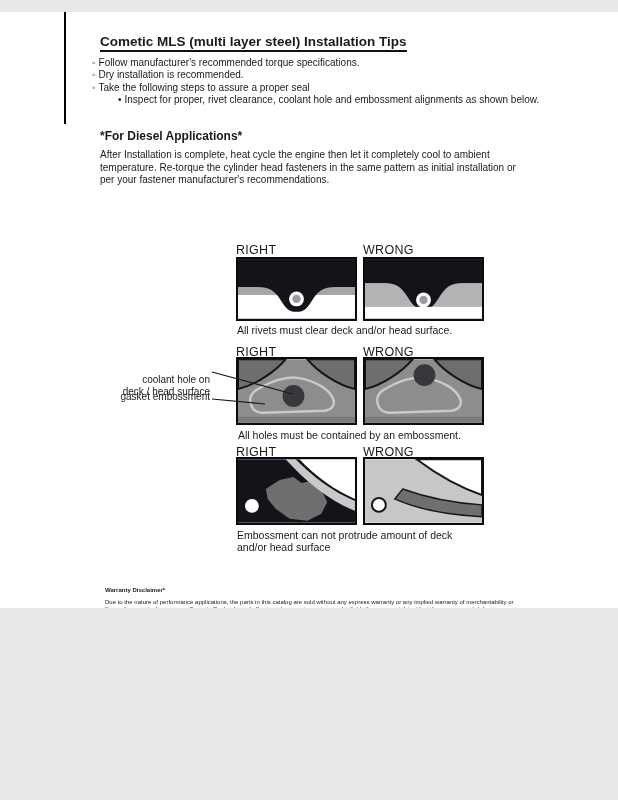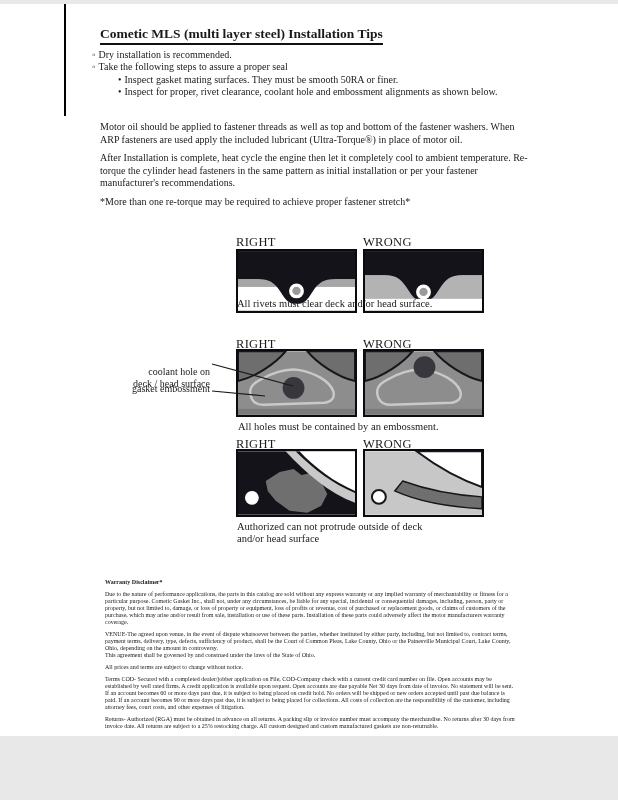--- a/index.html
+++ b/index.html
@@ -1,19 +1,19 @@
 <!DOCTYPE html>
 <html><head>
 <meta charset="utf-8">
 <style>
   html,body { margin:0; padding:0; background:#e8e8e8; }
   .page {
-    position:relative; width:618px; height:732px; margin:4px auto;
+    position:relative; width:618px; height:596px; margin:12px auto;
     background:#ffffff; color:#1a1a1a;
-    font-family:Liberation Serif, serif;
+    font-family:Liberation Sans, sans-serif;
     overflow:hidden;
   }
   .edge-mark { position:absolute; left:64px; top:0; width:2px; height:112px; background:#000; }
 
   .title {
     position:absolute; left:100px; top:22px;
     font-size:13.5px; font-weight:bold;
     border-bottom:2px solid #111; padding-bottom:1px;
     white-space:nowrap;
   }
@@ -44,30 +44,29 @@
 </head>
 <body>
 
 <div class="page">
 
   <div class="edge-mark"></div>
 
   <div class="title">Cometic MLS (multi layer steel) Installation Tips</div>
 
   <div class="bullets">
+    <div class="tip">Follow manufacturer's recommended torque specifications.</div>
     <div class="tip">Dry installation is recommended.</div>
     <div class="tip">Take the following steps to assure a proper seal</div>
-    <div class="subtip">Inspect gasket mating surfaces.  They must be smooth 50RA or finer.</div>
     <div class="subtip">Inspect for proper, rivet clearance, coolant hole and embossment alignments as shown below.</div>
   </div>
 
   <div class="diesel">
-    <p>Motor oil should be applied to fastener threads as well as top and bottom of the fastener washers. When ARP fasteners are used apply the included lubricant (Ultra-Torque®) in place of motor oil.</p>
+    <h2>*For Diesel Applications*</h2>
     <p>After Installation is complete, heat cycle the engine then let it completely cool to ambient temperature. Re-torque the cylinder head fasteners in the same pattern as initial installation or per your fastener manufacturer's recommendations.</p>
-    <p class="note">*More than one re-torque may be required to achieve proper fastener stretch*</p>
   </div>
 
   <div class="dg-label" style="left:236px; top:231px;">RIGHT</div>
   <div class="dg-label" style="left:363px; top:231px;">WRONG</div>
 
   <svg class="panel" style="left:236px; top:245px;" width="117" height="60" viewBox="0 0 118 60">
     <rect width="118" height="60" fill="#14131a"></rect>
     <rect y="28" width="118" height="9" fill="#a6a6a6"></rect>
     <rect y="36" width="118" height="24" fill="#ffffff"></rect>
     <path d="M0 0 H118 V28 H98 C86 28 81 32 75 41 C70 49 67 53 59 53 C51 53 48 49 43 41 C37 32 32 28 20 28 H0 Z" fill="#14131a"></path>
@@ -77,21 +76,21 @@
 
   <svg class="panel" style="left:363px; top:245px;" width="117" height="60" viewBox="0 0 118 60">
     <rect width="118" height="60" fill="#14131a"></rect>
     <rect y="24" width="118" height="26" fill="#b3b3b3"></rect>
     <path d="M0 0 H118 V24 H98 C86 24 81 29 75 38 C70 46 67 50 59 50 C51 50 48 46 43 38 C37 29 32 24 20 24 H0 Z" fill="#14131a"></path>
     <rect y="48" width="118" height="12" fill="#ffffff"></rect>
     <circle cx="59" cy="41" r="7.5" fill="#ffffff"></circle>
     <circle cx="59" cy="41" r="4.2" fill="#9a9a9a"></circle>
   </svg>
 
-  <div class="caption" style="left:237px; top:294px;">All rivets must clear deck and/or head surface.</div>
+  <div class="caption" style="left:237px; top:312px;">All rivets must clear deck and/or head surface.</div>
 
   <div class="dg-label" style="left:236px; top:333px;">RIGHT</div>
   <div class="dg-label" style="left:363px; top:333px;">WRONG</div>
 
   <div class="ann" style="top:362px;">coolant hole on
 deck / head surface</div>
   <div class="ann" style="top:379px;">gasket embossment</div>
 
   <svg class="leader-svg" viewBox="0 0 100 50">
     <line x1="7" y1="10" x2="88" y2="32" stroke="#1a1a1a" stroke-width="1.2"></line>
@@ -129,21 +128,21 @@
     <circle cx="14" cy="47" r="7" fill="#ffffff"></circle>
   </svg>
 
   <svg class="panel" style="left:363px; top:445px;" width="117" height="64" viewBox="0 0 118 64">
     <rect width="118" height="64" fill="#c7c7c7"></rect>
     <path d="M52 0 H118 V36 C94 28 72 15 52 0 Z" fill="#ffffff" stroke="#17161c" stroke-width="2"></path>
     <path d="M30 40 C52 50 80 56 118 58 V46 C88 44 60 38 38 30 Z" fill="#6f6f6f" stroke="#17161c" stroke-width="1.5"></path>
     <circle cx="14" cy="46" r="7" fill="#ffffff" stroke="#17161c" stroke-width="2"></circle>
   </svg>
 
-  <div class="caption" style="left:237px; top:517px; width:240px;">Authorized can not protrude outside of deck
+  <div class="caption" style="left:237px; top:517px; width:240px;">Embossment can not protrude amount of deck
 and/or head surface</div>
 
   <div class="disclaimer">
     <h3>Warranty Disclaimer*</h3>
     <p>Due to the nature of performance applications, the parts in this catalog are sold without any express warranty or any implied warranty of merchantability or fitness for a particular purpose.  Cometic Gasket Inc., shall not, under any circumstances, be liable for any special, incidental or consequential damages, including, person, party or property, but not limited to, damage, or loss of property or equipment, loss of profits or revenue, cost of purchased or replacement goods, or claims of customers of the purchase, which may arise and/or result from sale, installation or use of these parts.  Installation of these parts could adversely affect the motor manufacturers warranty coverage.</p>
     <p>VENUE-The agreed upon venue, in the event of dispute whatsoever between the parties, whether instituted by either party, including, but not limited to, contract terms, payment terms, delivery, type, defects, sufficiency of product, shall be the Court of Common Pleas, Lake County, Ohio or the Painesville Municipal Court, Lake County, Ohio, depending on the amount in controversy.
 This agreement shall be governed by and construed under the laws of the State of Ohio.</p>
     <p>All prices and terms are subject to change without notice.</p>
     <p>Terms COD- Secured with a completed dealer/jobber application on File, COD-Company check with a current credit card number on file.  Open accounts may be established by well rated firms.  A credit application is available upon request.  Open accounts are due payable Net 30 days from date of invoice.  No statement will be sent.  If an account becomes 60 or more days past due, it is subject to being placed on credit hold.  No orders will be shipped or new orders accepted until past due balance is paid.  If an account becomes 90 or more days past due, it is subject to being placed for collections.  All costs of collection are the responsibility of the customer, including attorney fees, court costs, and other expenses of litigation.</p>
     <p>Returns- Authorized (RGA) must be obtained in advance on all returns.  A packing slip or invoice number must accompany the merchandise.  No returns after 30 days from invoice date.  All returns are subject to a 25% restocking charge.  All custom designed and custom manufactured gaskets are non-returnable.</p>

